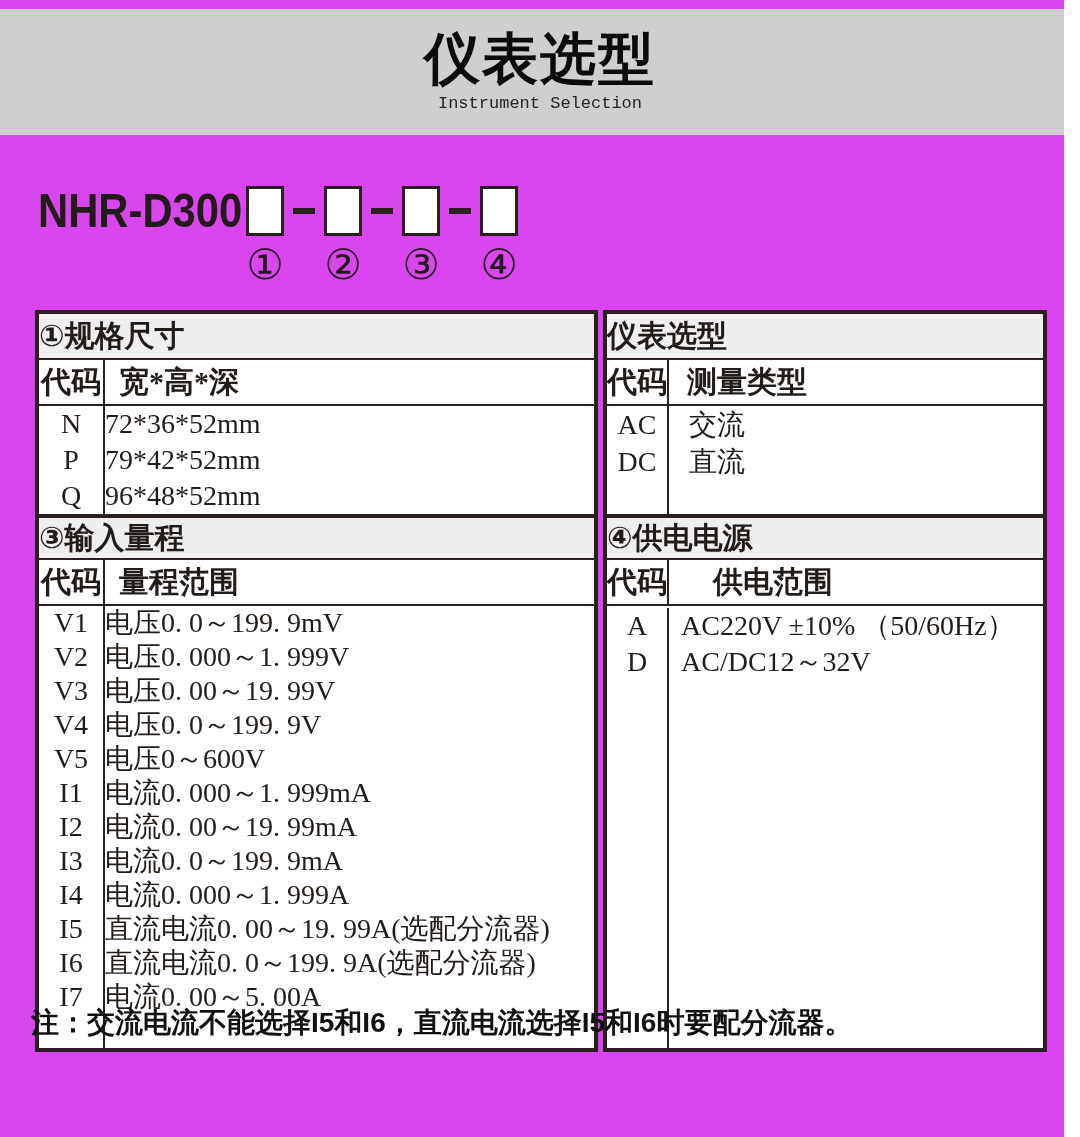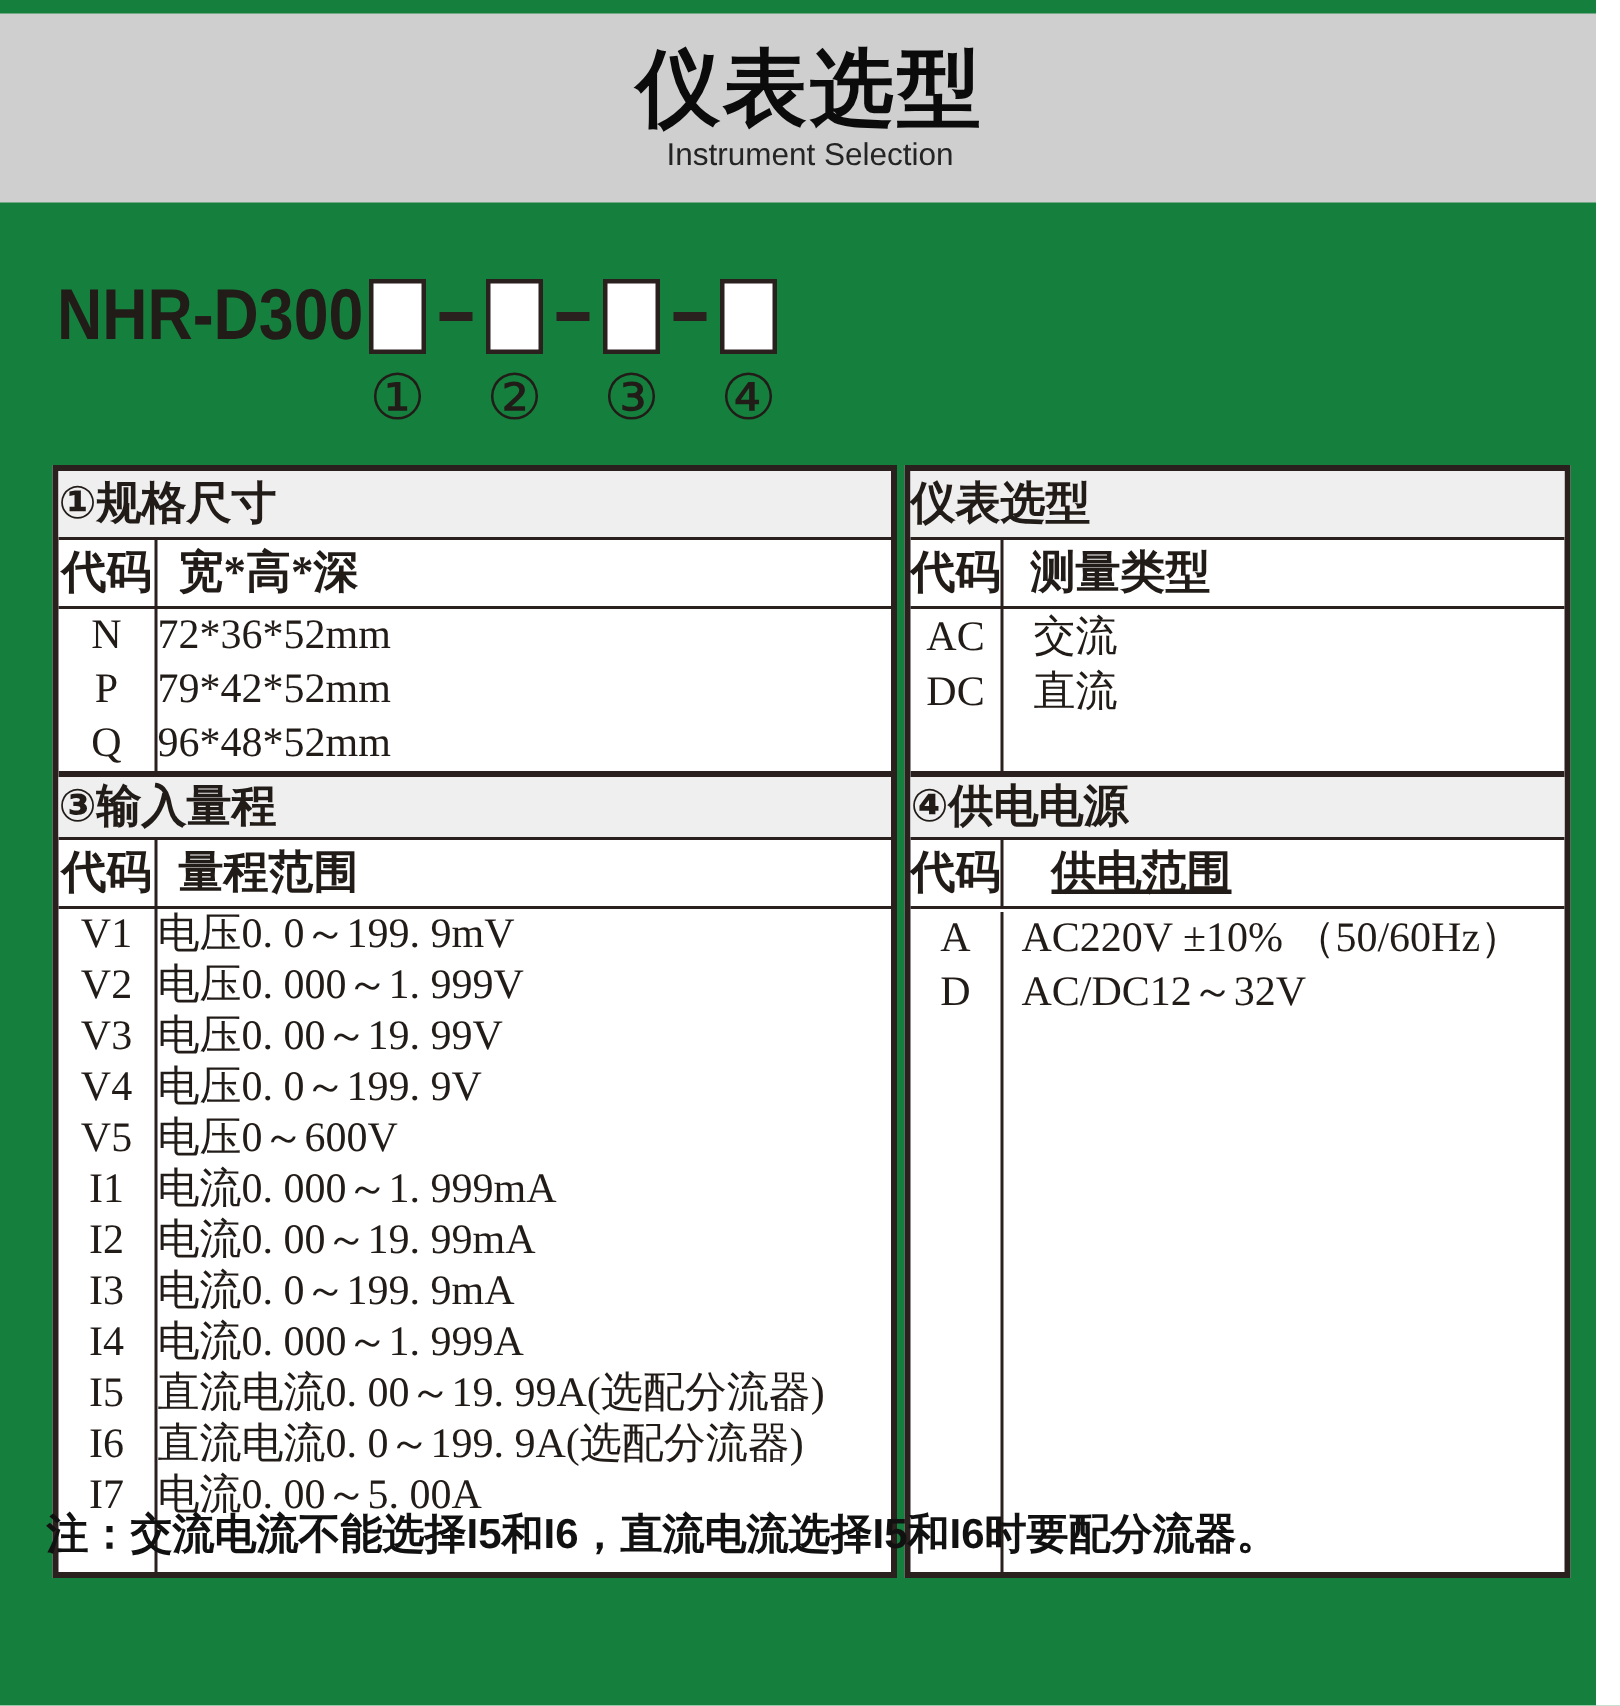--- a/index.html
+++ b/index.html
@@ -3,35 +3,35 @@
 <meta charset="utf-8">
 <style>
   :root{
     --band-bg:#d0cfd0;
     --heading-bg:#efefef;
     --border:#2a211e;
     --text:#221c19;
   }
   html,body{margin:0;padding:0;background:#ffffff;}
   .page{
-    position:relative;width:1064px;height:1137px;background:#15803d;
+    position:relative;width:1064px;height:1137px;background:#d946ef;
     font-family:"Liberation Sans","DejaVu Sans",sans-serif;color:var(--text);
     overflow:hidden;
   }
   
   .band{
     position:absolute;left:0;top:9px;width:1080px;height:126px;
     background:var(--band-bg);
     display:flex;flex-direction:column;align-items:center;justify-content:center;
   }
   .title{
     font-size:56px;font-weight:bold;letter-spacing:2px;line-height:62px;color:#0b0b0b;
   }
   .subtitle{
-    font-size:21px;line-height:25px;color:#242424;margin-top:1px;
+    font-size:17px;line-height:25px;color:#242424;margin-top:1px;font-family:Liberation Mono, monospace;
   }
   
   .model-line{
     position:absolute;left:38px;top:186px;display:flex;align-items:flex-start;
   }
   .model-prefix{
     width:205px;font-size:48px;font-weight:bold;line-height:50px;white-space:nowrap;
     transform:scaleX(0.87);transform-origin:left center;letter-spacing:0px;
   }
   .slot{display:flex;flex-direction:column;align-items:center;width:44px;}
@@ -52,21 +52,21 @@
   .sec-header{
     display:flex;height:44px;border-bottom:2px solid var(--border);
     font-family:"Liberation Serif","DejaVu Serif",serif;font-weight:bold;font-size:30px;
   }
   .hcell{line-height:44px;white-space:nowrap;}
   .hcell.code{flex:0 0 auto;text-align:center;border-right:2px solid var(--border);}
   .hcell.desc{flex:1 1 auto;padding-left:14px;}
   .t-left  .hcell.code{width:64px;}
   .t-right .hcell.code{width:60px;}
   .t-right .hcell.desc{padding-left:18px;}
-  .t-right .sec-header.s4 .hcell.desc{padding-left:32px;text-decoration:underline;}
+  .t-right .sec-header.s4 .hcell.desc{padding-left:44px;}
   .sec-data{
     display:flex;overflow:hidden;
     font-family:"Liberation Serif","DejaVu Serif",serif;font-size:28px;
   }
   .col-codes{flex:0 0 auto;border-right:2px solid var(--border);text-align:center;}
   .t-left  .col-codes{width:64px;}
   .t-right .col-codes{width:60px;}
   .col-descs{flex:1 1 auto;overflow:hidden;}
   .cell{height:var(--rowh);line-height:var(--rowh);white-space:nowrap;}
   .col-descs .cell{padding-left:0;}

